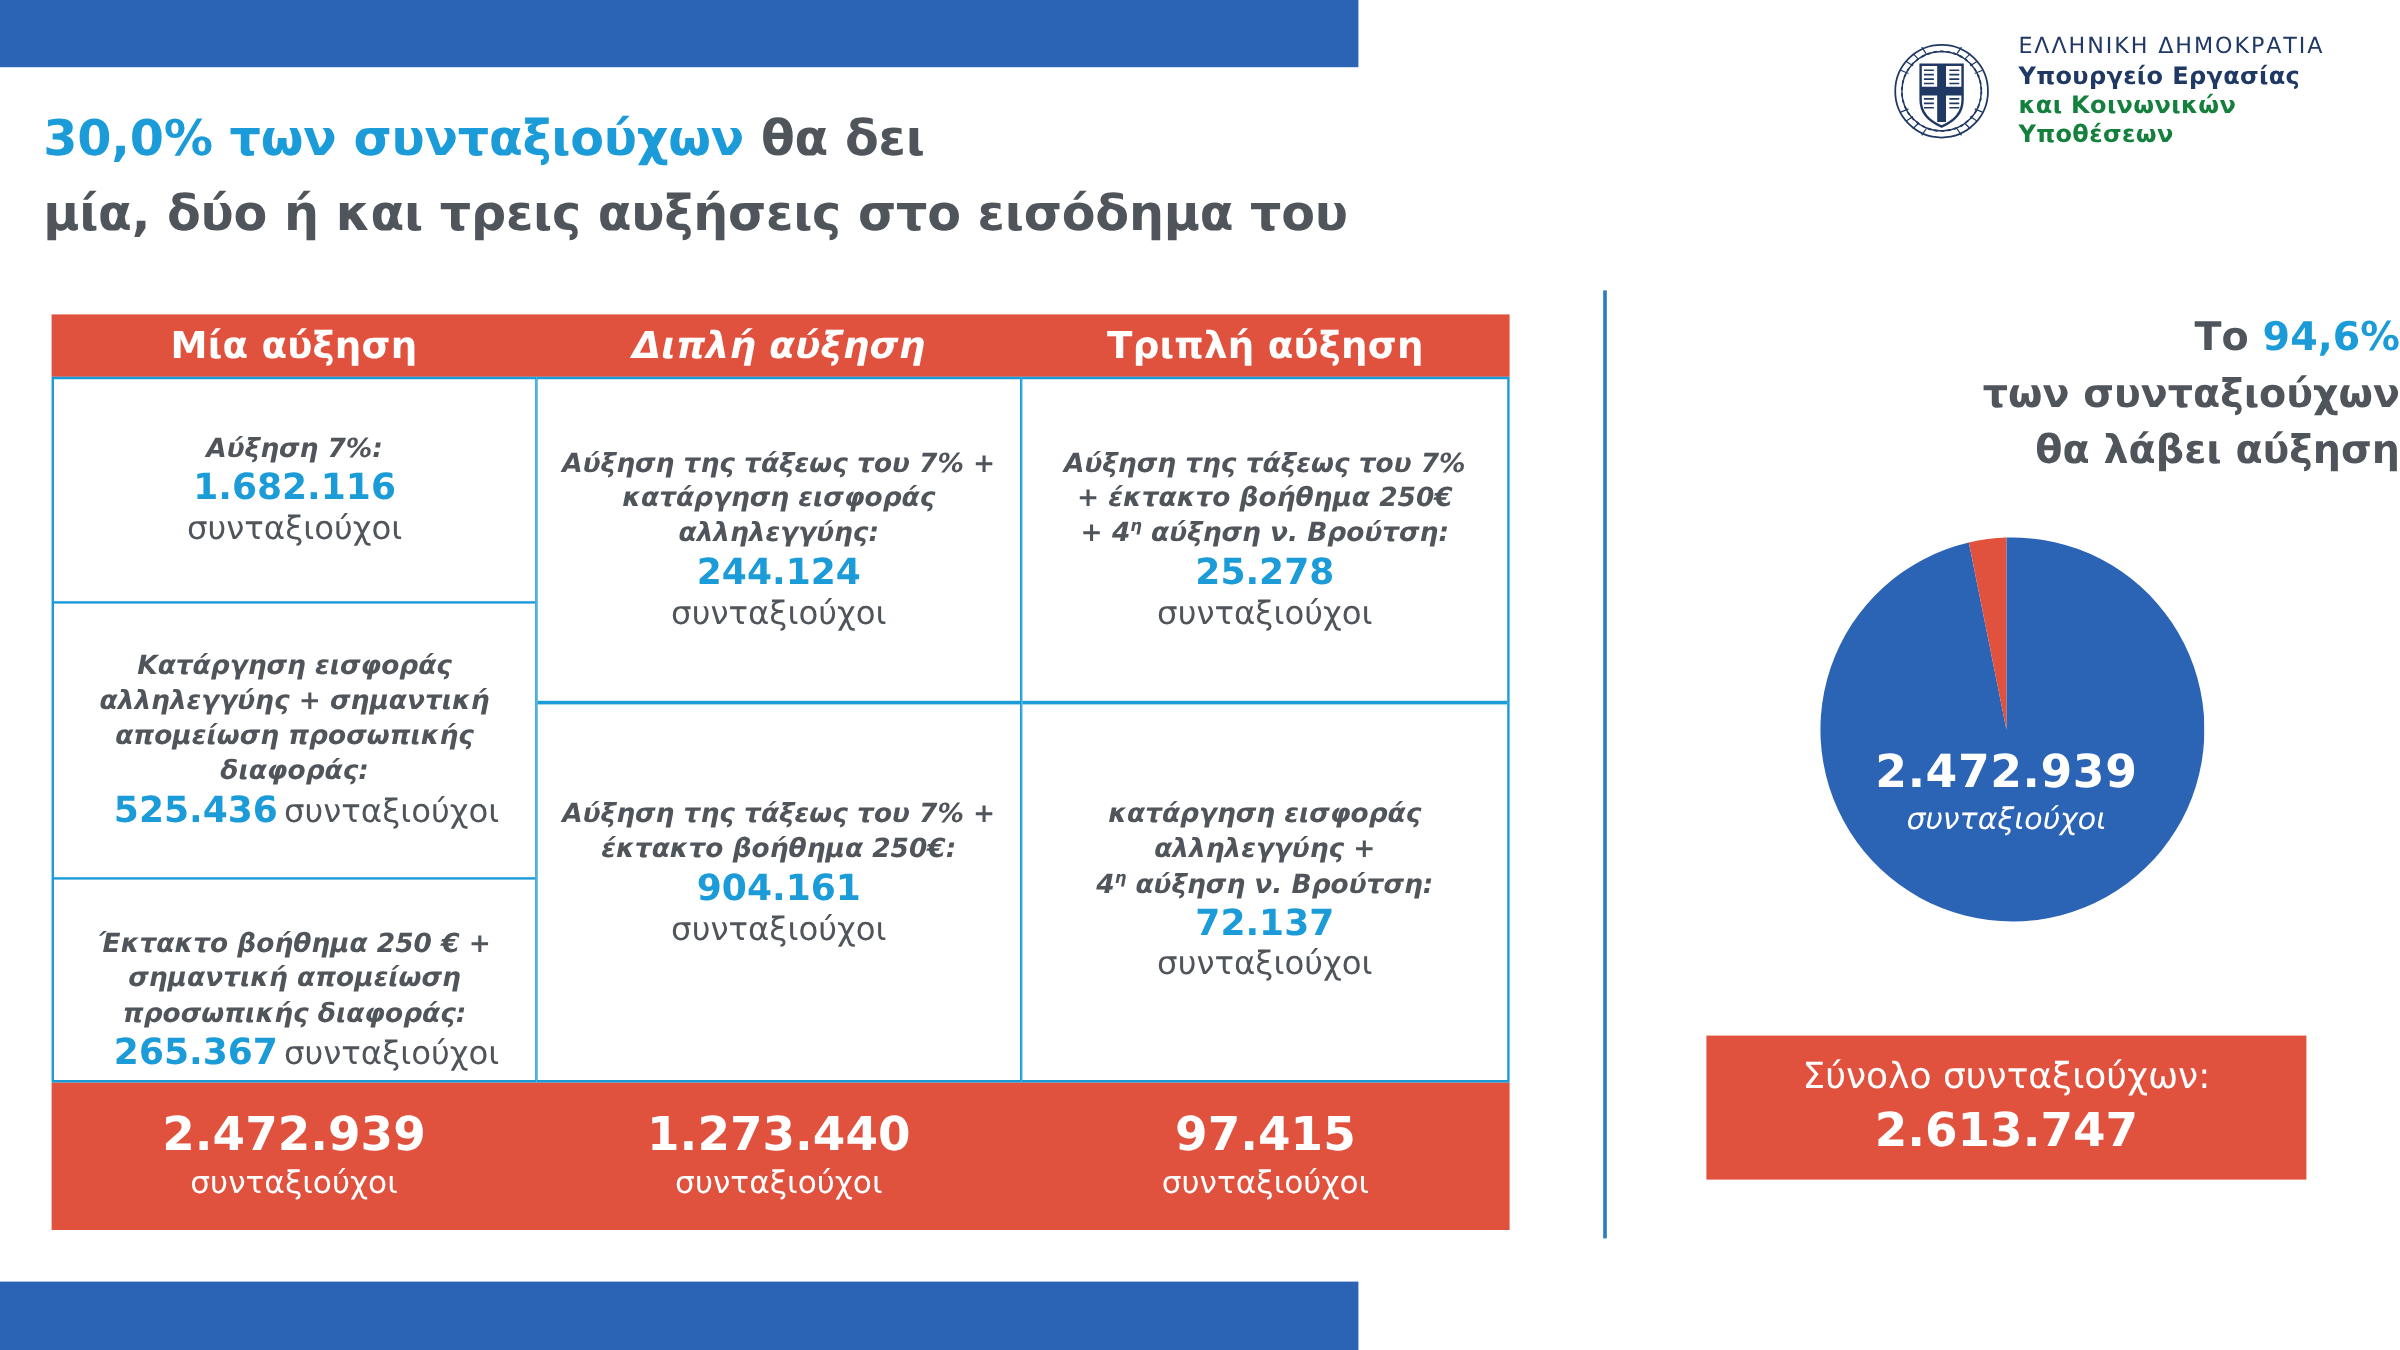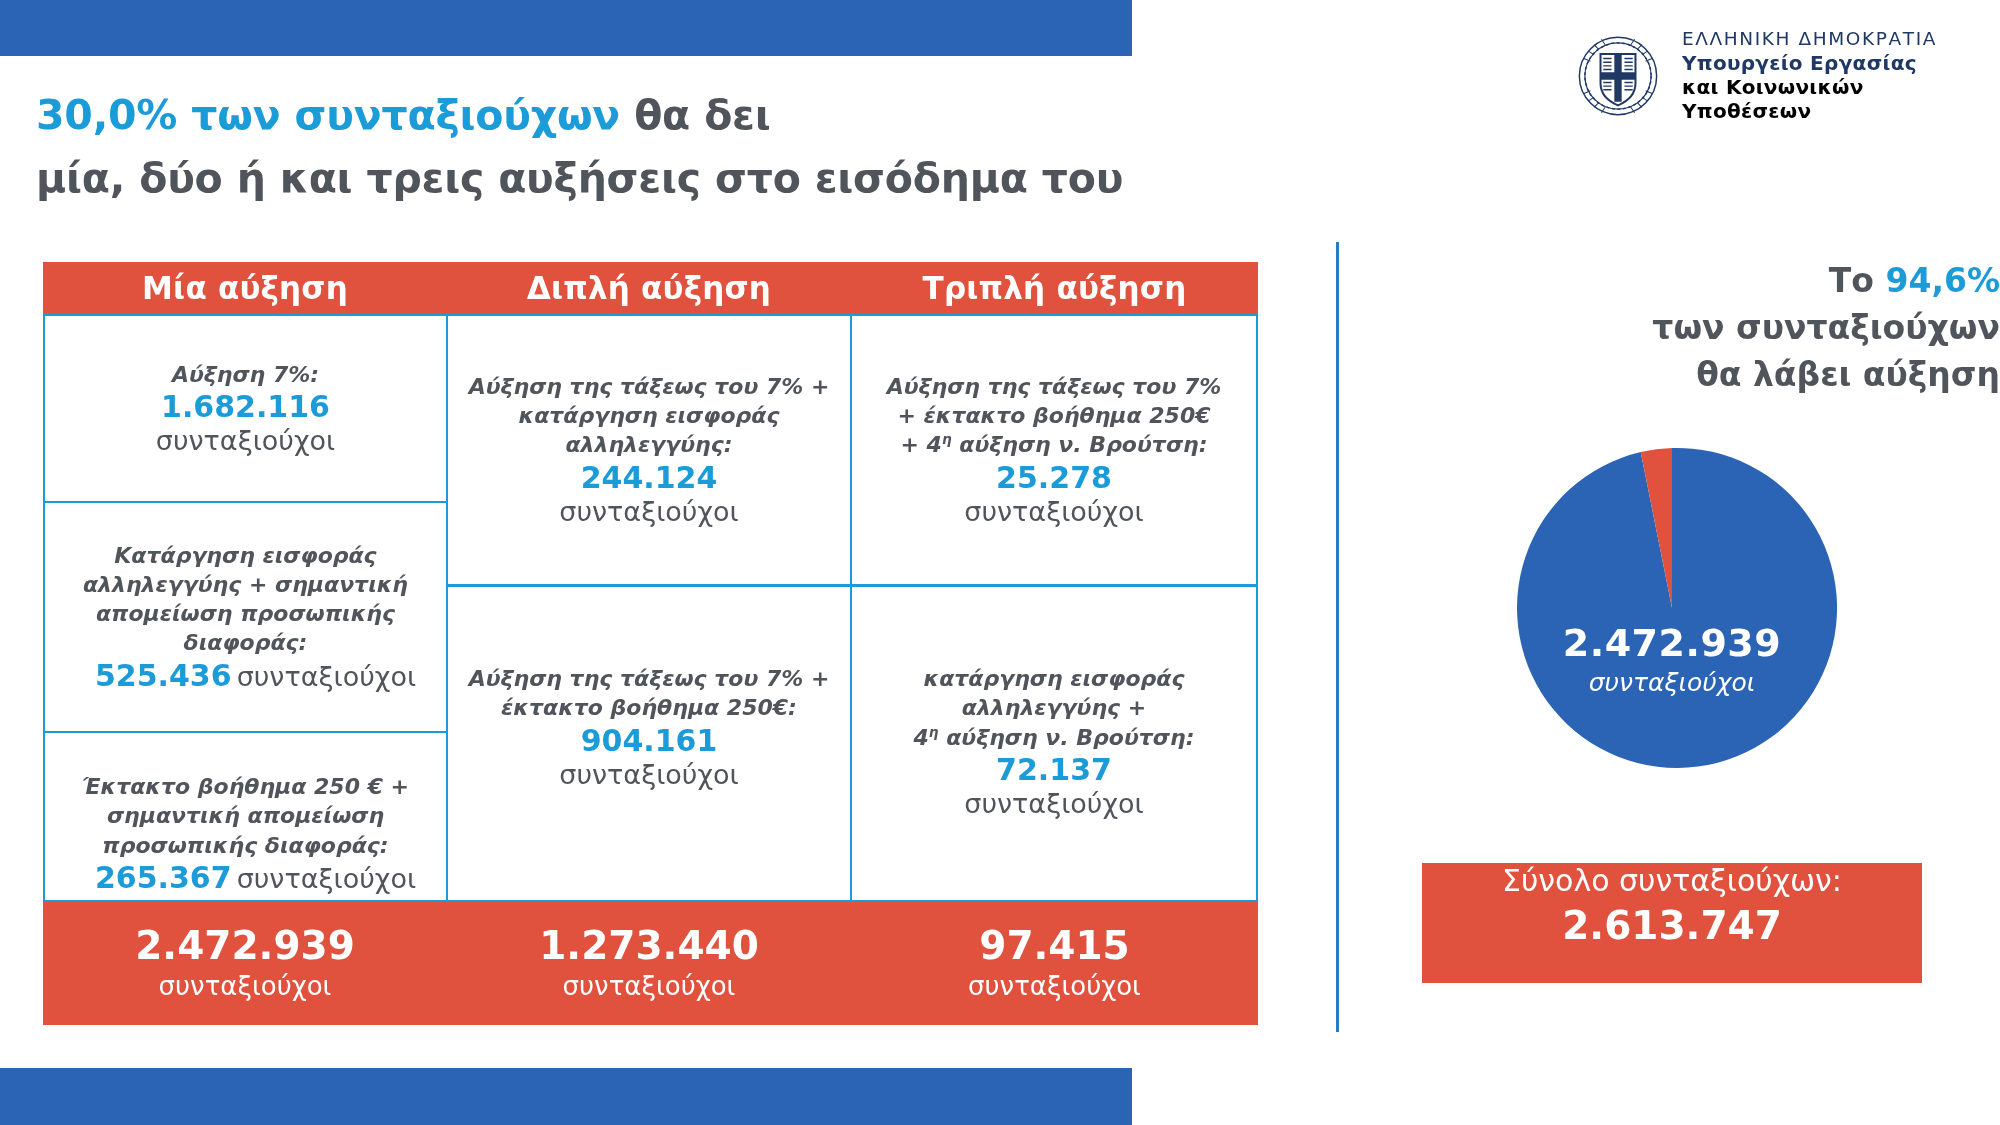--- a/index.html
+++ b/index.html
@@ -28,21 +28,21 @@
     position:absolute;left:1572px;top:28px;
     display:flex;align-items:center;gap:18px;
   }
   .crest{width:92px;height:92px;flex:0 0 auto;}
   .logo-text{
     color:#1F3864;line-height:1.22;
     font-family:"DejaVu Sans","Liberation Sans",sans-serif;
   }
   .logo-l1{font-size:18.5px;letter-spacing:1.6px;font-weight:400;color:#1F3864;}
   .logo-l2{font-size:20px;font-weight:700;color:#1F3864;letter-spacing:.3px;margin-top:2px;}
-  .logo-l3{font-size:20px;font-weight:700;color:#000000;letter-spacing:.3px;}
+  .logo-l3{font-size:20px;font-weight:700;color:#15803d;letter-spacing:.3px;}
 
   
   .headline{
     position:absolute;left:36px;top:88px;width:1180px;
     font-size:41px;font-weight:700;color:#50555B;line-height:1.33;
     letter-spacing:-0.2px;
   }
   .headline .hl{color:#1B9BD8;}
   .headline .l2{display:block;margin-top:8px;}
 
@@ -51,21 +51,21 @@
     position:absolute;left:43px;top:262px;width:1215px;height:763px;border-radius:22px;
   }
   .thead{
     display:flex;height:52px;background:#E0513E;
   }
   .th{
     flex:1 1 0;display:flex;align-items:center;justify-content:center;
     color:#ffffff;font-size:31px;font-weight:700;letter-spacing:.2px;
   }
   .th.c1{flex:0 0 404px;}
-  .th.c2{flex:0 0 404px;}
+  .th.c2{flex:0 0 404px;font-style:italic;}
   .th.c3{flex:0 0 407px;}
 
   .tbody{display:flex;height:588px;}
   .col{box-sizing:border-box;display:flex;flex-direction:column;}
   .col1{flex:0 0 404px;border:2px solid #1B9BD8;border-right:1px solid #1B9BD8;}
   .col2{flex:0 0 404px;border:2px solid #1B9BD8;border-left:1px solid #1B9BD8;border-right:1px solid #1B9BD8;}
   .col3{flex:0 0 407px;border:2px solid #1B9BD8;border-left:1px solid #1B9BD8;}
 
   .cell{
     box-sizing:border-box;
@@ -129,21 +129,21 @@
   .pie-label{
     position:absolute;left:0;top:180px;width:330px;text-align:center;
     color:#ffffff;pointer-events:none;
   }
   .pie-num{font-size:38px;font-weight:700;line-height:1.1;letter-spacing:.5px;}
   .pie-unit{font-size:25px;font-style:italic;font-weight:400;line-height:1.25;margin-top:2px;}
 
   .redbox{
     position:absolute;left:1422px;top:863px;width:500px;height:120px;
     background:#E0513E;display:flex;flex-direction:column;
-    align-items:center;justify-content:flex-start;text-align:center;color:#ffffff;
+    align-items:center;justify-content:center;text-align:center;color:#ffffff;
   }
   .redbox-l1{font-size:30px;font-weight:400;line-height:1.2;}
   .redbox-l2{font-size:39px;font-weight:700;line-height:1.2;margin-top:4px;}
 </style>
 </head>
 <body>
 
 <div class="canvas">
 
   <div class="bar-top"></div>

